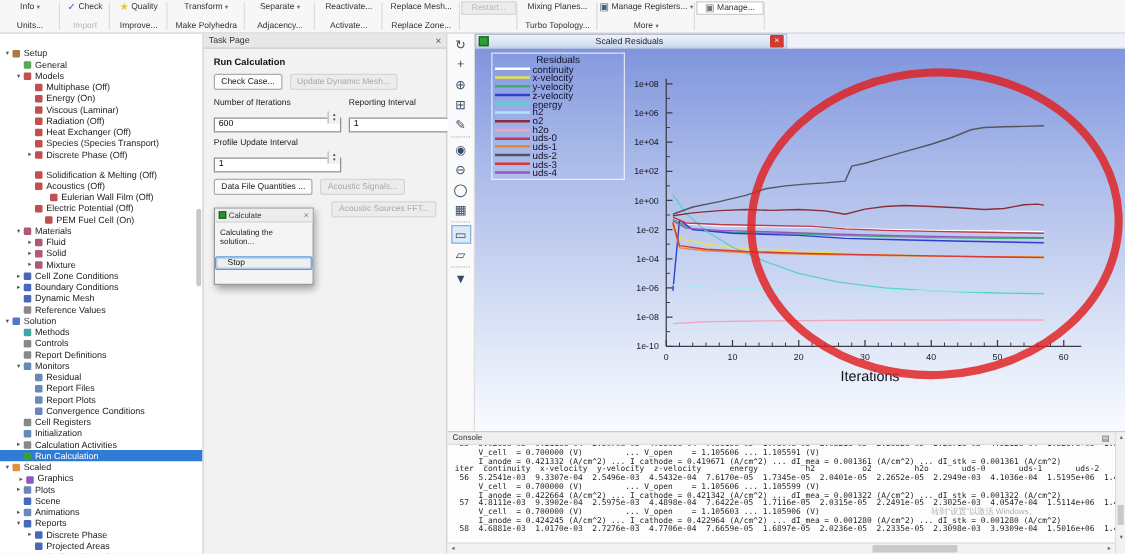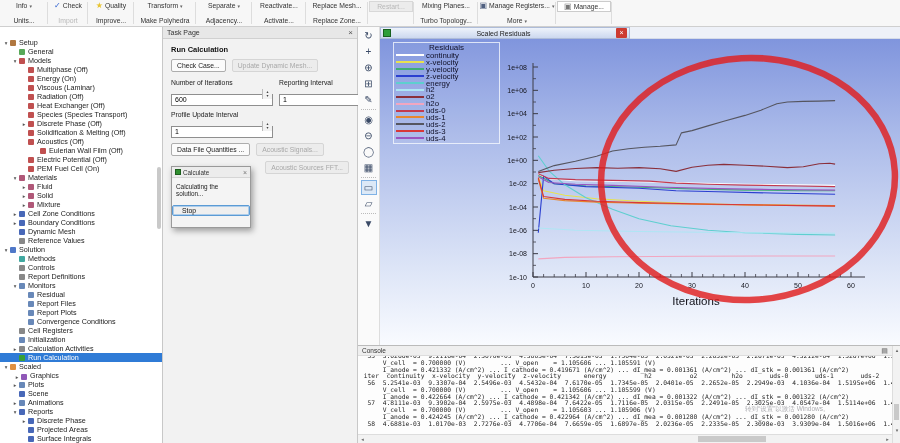--- a/index.html
+++ b/index.html
@@ -231,41 +231,41 @@
       <div class="titem" style="padding-left: 20px;">
         <span class="texp"></span>
         <span class="tico" style="background: rgb(192, 80, 80);"></span>
         <span>Species (Species Transport)</span>
       </div>
       <div class="titem" style="padding-left: 20px;">
         <span class="texp">▸</span>
         <span class="tico" style="background: rgb(192, 80, 80);"></span>
         <span>Discrete Phase (Off)</span>
       </div>
-      <div class="titem" style="padding-left: 20px;">
+      <div class="titem" style="padding-left: 20px; margin-top: 7px;">
         <span class="texp"></span>
         <span class="tico" style="background: rgb(192, 80, 80);"></span>
         <span>Solidification &amp; Melting (Off)</span>
       </div>
       <div class="titem" style="padding-left: 20px;">
         <span class="texp"></span>
         <span class="tico" style="background: rgb(192, 80, 80);"></span>
         <span>Acoustics (Off)</span>
       </div>
       <div class="titem" style="padding-left: 32px;">
         <span class="texp"></span>
         <span class="tico" style="background: rgb(192, 80, 80);"></span>
         <span>Eulerian Wall Film (Off)</span>
       </div>
       <div class="titem" style="padding-left: 20px;">
         <span class="texp"></span>
         <span class="tico" style="background: rgb(192, 80, 80);"></span>
         <span>Electric Potential (Off)</span>
       </div>
-      <div class="titem" style="padding-left: 20px; text-align: right;">
+      <div class="titem" style="padding-left: 28px; text-align: right;">
         <span class="texp"></span>
         <span class="tico" style="background: rgb(192, 80, 80);"></span>
         <span>PEM Fuel Cell (On)</span>
       </div>
       <div class="titem" style="padding-left: 11px;">
         <span class="texp">▾</span>
         <span class="tico" style="background: rgb(176, 88, 120);"></span>
         <span>Materials</span>
       </div>
       <div class="titem" style="padding-left: 20px;">

